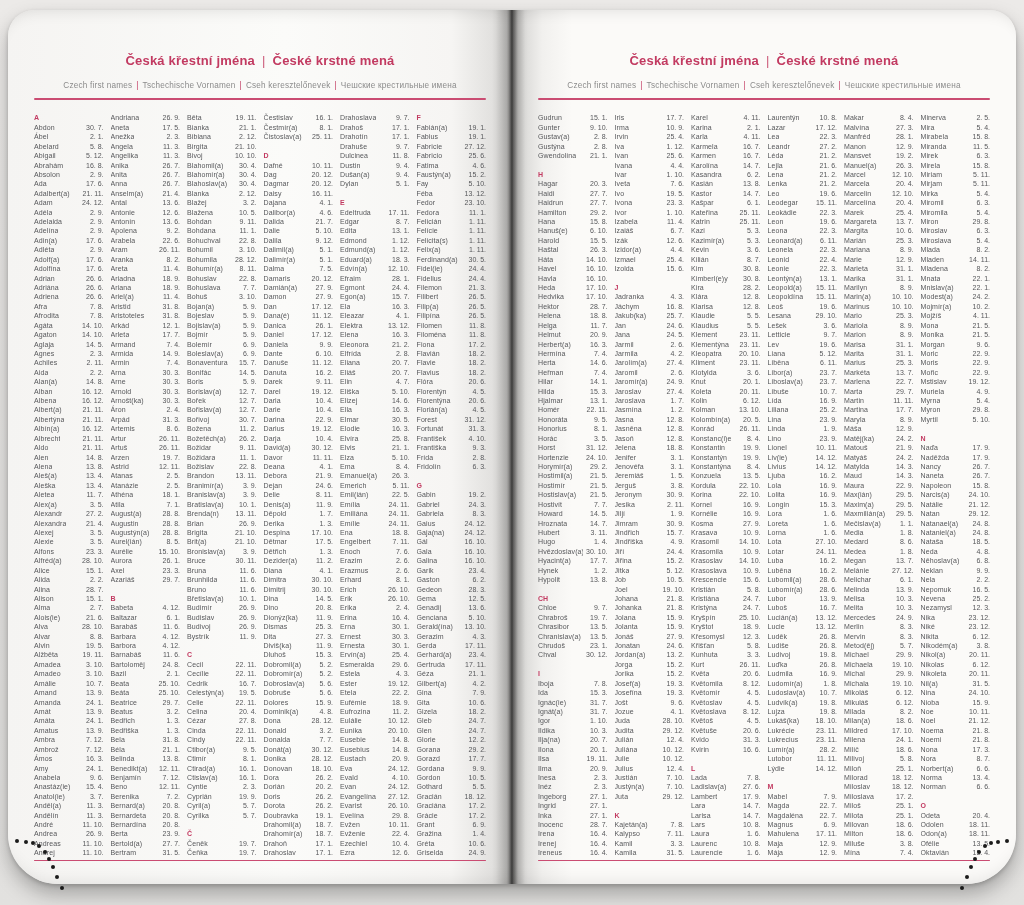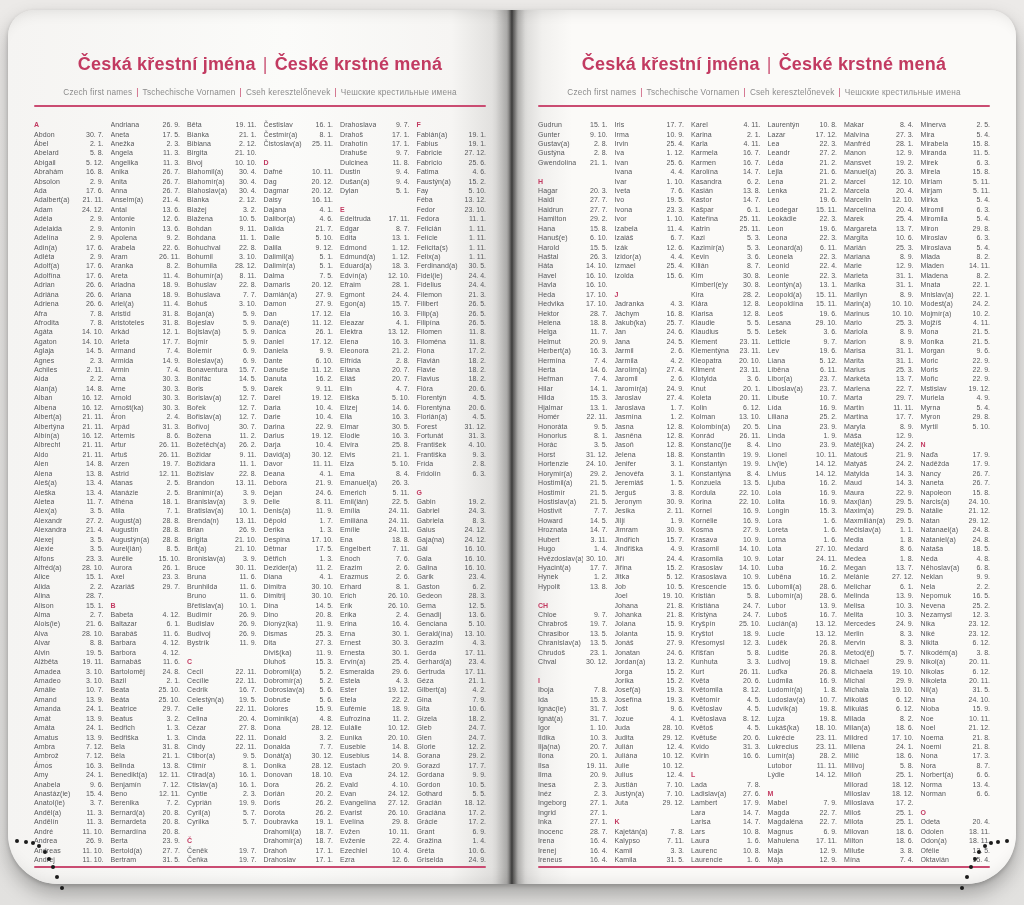--- a/index.html
+++ b/index.html
@@ -7,21 +7,21 @@
        background:linear-gradient(#eceae8, #e2e1df);font-family:"Liberation Sans",sans-serif;}
   .book{position:absolute;left:8px;top:10px;width:1008px;height:874px;display:flex;
         border-radius:26px 26px 50px 50px;box-shadow:0 10px 20px rgba(0,0,0,.28), 0 2px 4px rgba(0,0,0,.18);}
   .page{flex:1;position:relative;padding:30px 26px 0 26px;box-sizing:border-box;}
   .page.left{border-radius:26px 0 0 50px;
      background:linear-gradient(to right,#f5f4f2 0%,#fbfbf9 55%,#f6f5f3 88%,#e2e1df 96%,#b9b8b6 99.4%,#777674 100%);}
   .page.right{border-radius:0 26px 50px 0;
      background:linear-gradient(to right,#71706e 0%,#b5b4b2 1%,#dddcda 2.6%,#f1f0ee 6%,#fbfaf8 12%,#fbfaf8 100%);}
   .page-inner-shadow{position:absolute;inset:0;border-radius:inherit;pointer-events:none;
      box-shadow:inset 0 14px 16px -14px rgba(0,0,0,.12), inset 0 -16px 18px -16px rgba(0,0,0,.10);}
-  .title{text-align:center;font-size:18px;line-height:24px;font-weight:700;letter-spacing:.2px;}
+  .title{text-align:center;font-size:13px;line-height:24px;font-weight:700;letter-spacing:.2px;}
   .title .sep{font-weight:400;padding:0 7px;opacity:.85;}
   .subtitle{text-align:center;font-size:8.2px;line-height:10px;margin-top:6px;color:#8b8b8b;letter-spacing:.2px;}
   .subtitle .sep{padding:0 4px;}
   .rule{height:2px;margin-top:7px;border-radius:1px;}
   .rule.bottom{height:1.6px;margin-top:2px;}
   .cols{display:flex;gap:7px;margin-top:13px;}
   .col{flex:1;min-width:0;}
   .row{display:flex;justify-content:space-between;height:9.43px;line-height:9.6px;font-size:7px;color:#56575a;}
   .row .nm{white-space:nowrap;overflow:hidden;letter-spacing:.1px;}
   .row .dt{white-space:nowrap;margin-left:3px;}

